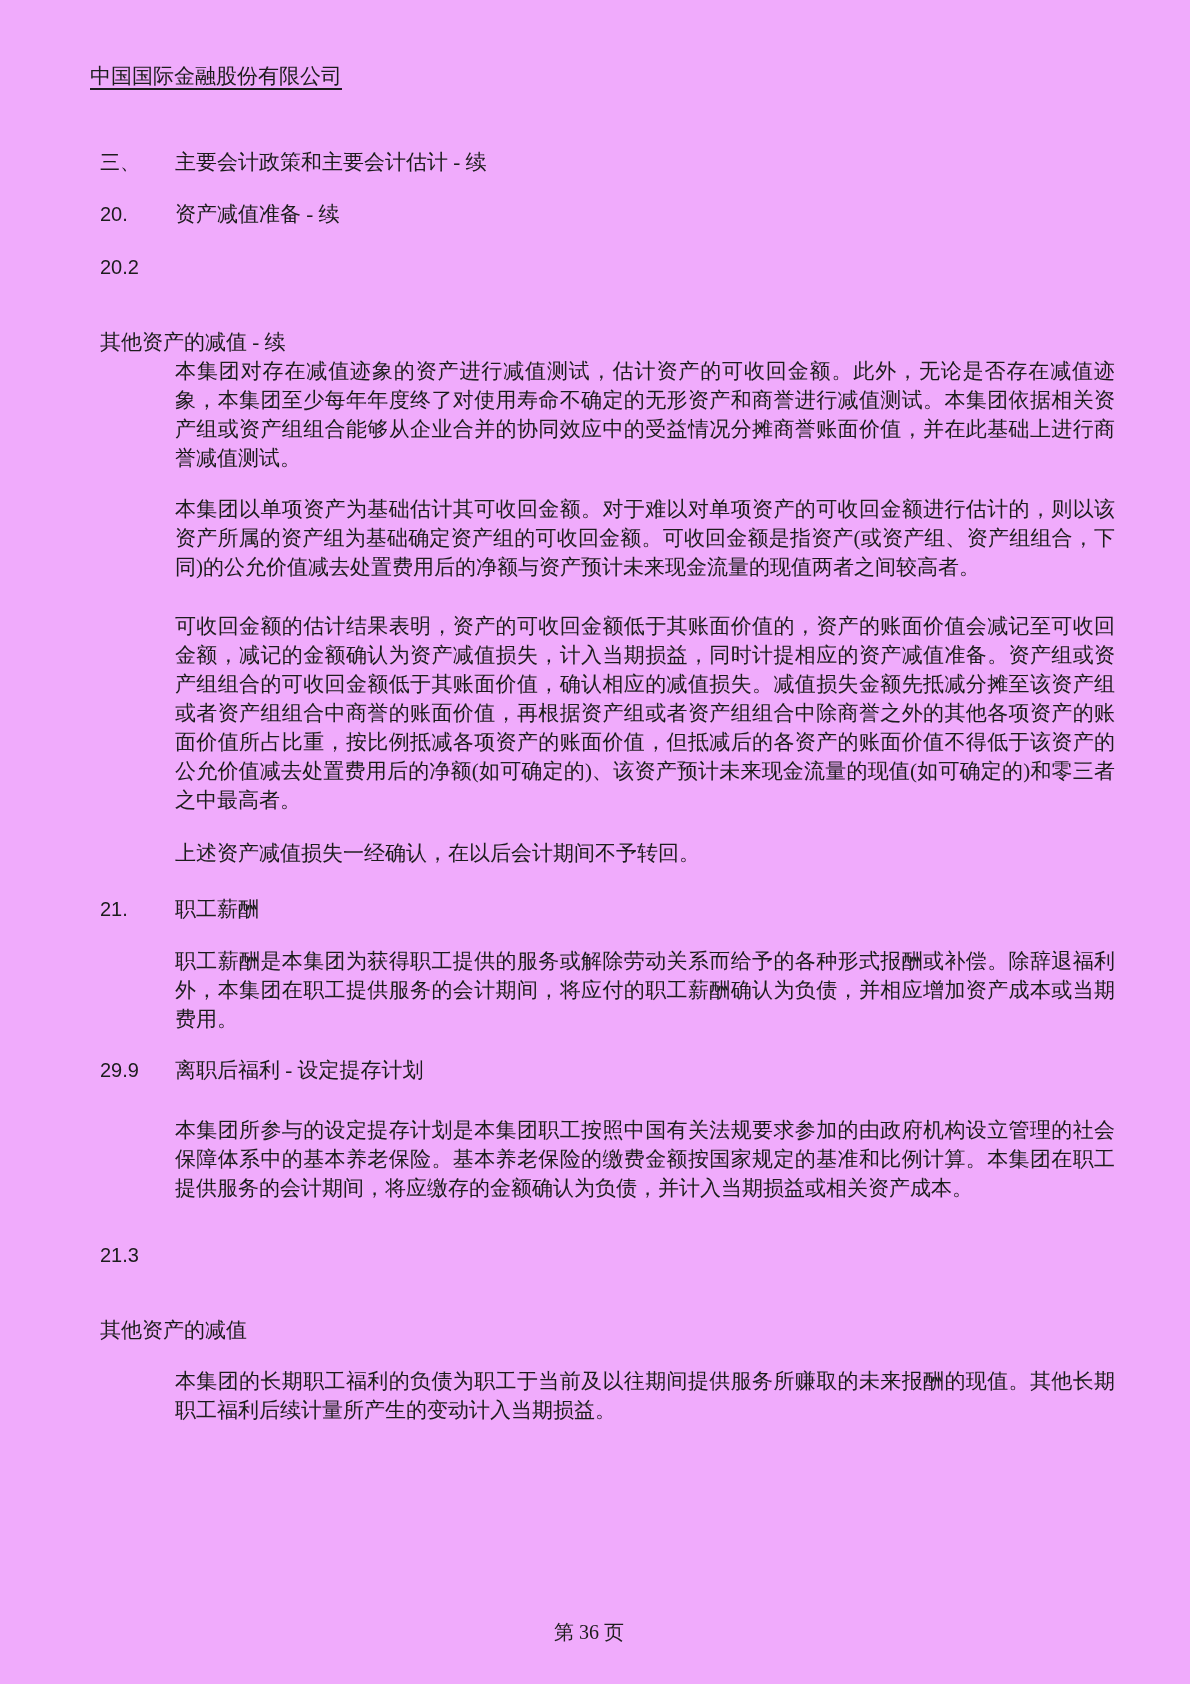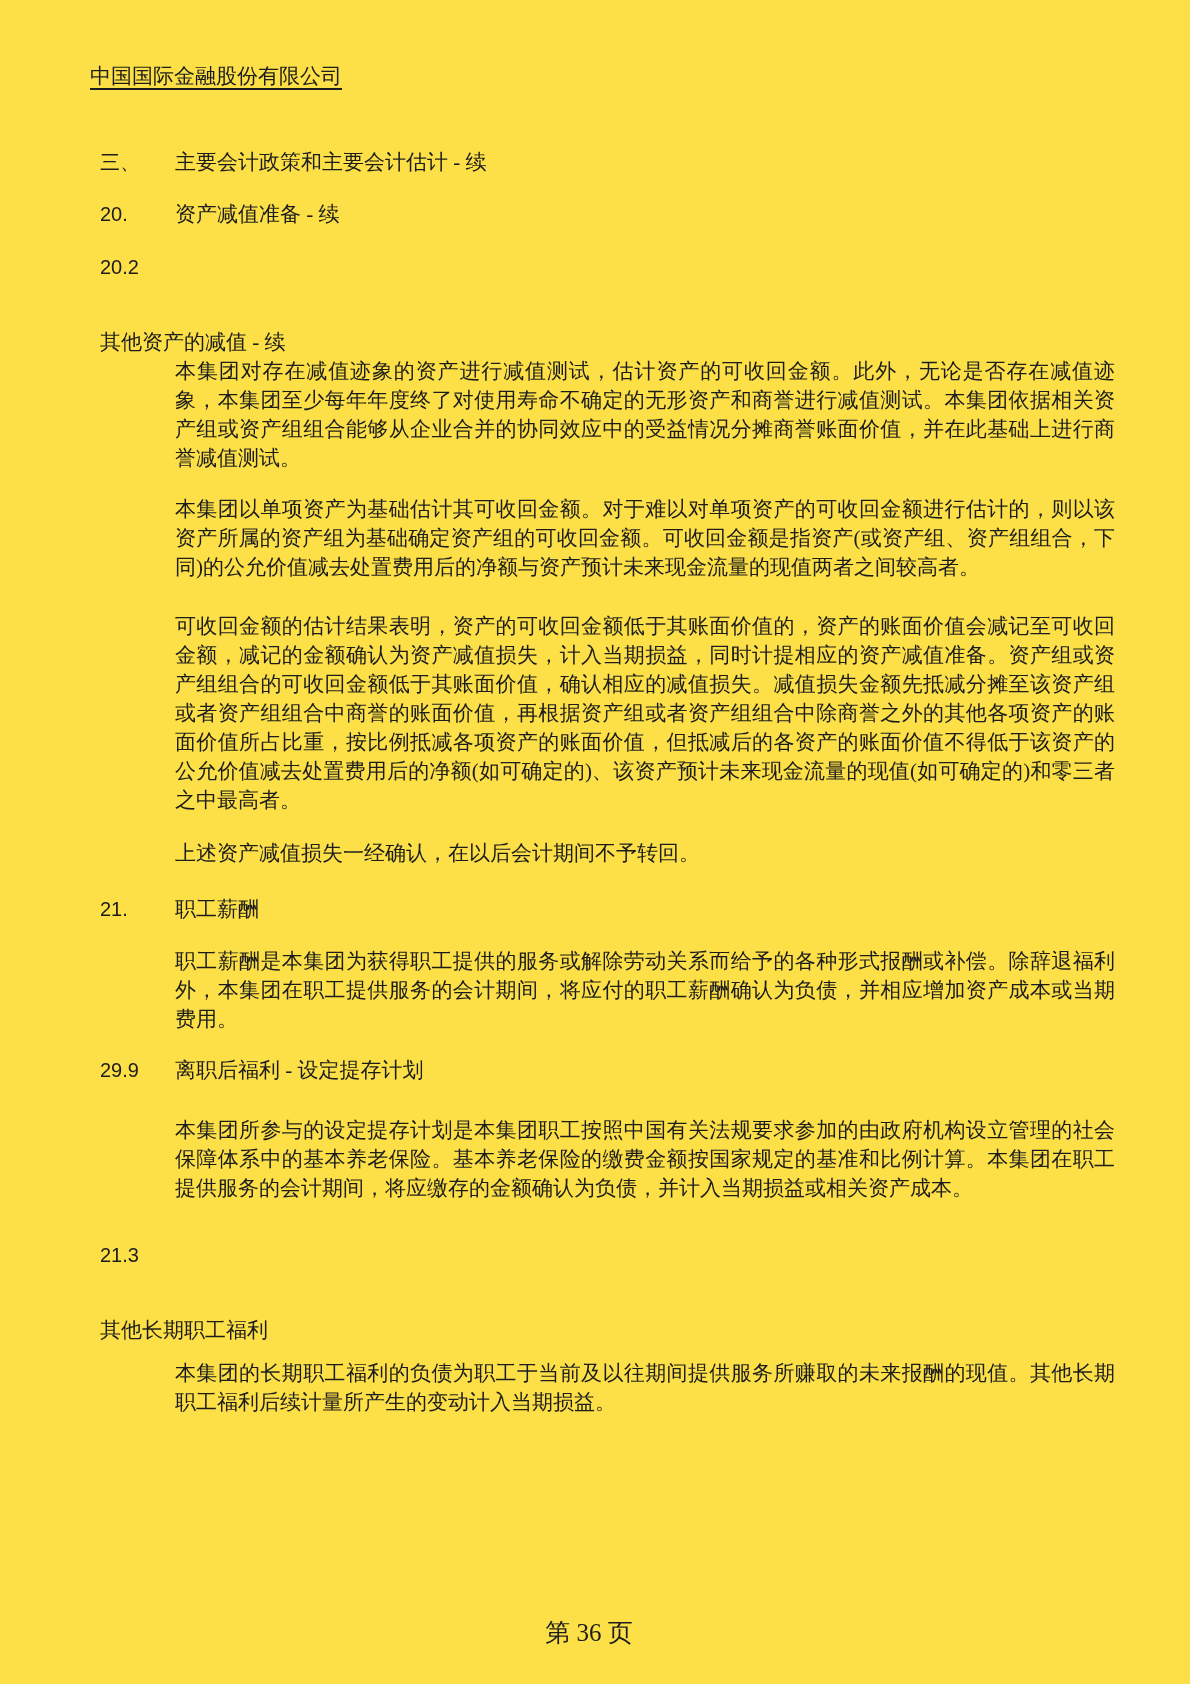--- a/index.html
+++ b/index.html
@@ -5,21 +5,21 @@
   html, body {
     margin: 0;
     padding: 0;
     background: #e8e8e8;
   }
   .page {
     position: relative;
     width: 1190px;
     height: 1684px;
     margin: 0 auto;
-    background: #fde047;
+    background: #f0abfc;
     color: #1c1c1c;
     font-family: "Liberation Serif", "DejaVu Serif", serif;
     font-size: 21px;
     line-height: 29px;
     padding: 62px 75px 4px 100px;
     box-sizing: border-box;
     overflow: hidden;
   }
   .company {
     display: inline-block;
@@ -44,38 +44,38 @@
   .para {
     text-align: justify;
     text-justify: inter-ideograph;
   }
   .footer {
     position: absolute;
     top: 1618px;
     left: 0;
     right: 12px;
     text-align: center;
-    font-size: 25px;
+    font-size: 20px;
   }
   
   .mt-s0  { margin-top: 57px; }
   .mt-s1  { margin-top: 23px; }
   .mt-s2  { margin-top: 24px; flex-direction: column; }
   .mt-p1  { }
   .mt-p2  { margin-top: 22px; }
   .mt-p3  { margin-top: 30px; }
   .mt-p4  { margin-top: 24px; }
   .mt-s3  { margin-top: 27px; }
   .mt-p5  { margin-top: 23px; }
   .mt-s4  { margin-top: 21px; }
   .mt-p6  { margin-top: 26px; }
   .mt-s5  { margin-top: 22px; }
   .mt-p7  { margin-top: 31px; }
   .mt-s6  { margin-top: 38px; flex-direction: column; }
-  .mt-p8  { margin-top: 14px; }
+  .mt-p8  { margin-top: 22px; }
 </style>
 </head>
 <body>
 
 <div class="page">
 
   <div>
     <span class="company">中国国际金融股份有限公司</span>
   </div>
 
@@ -131,21 +131,21 @@
     <div class="content">离职后福利 - 设定提存计划</div>
   </div>
 
   <div class="row mt-p7">
     <div class="label"></div>
     <div class="content para">本集团所参与的设定提存计划是本集团职工按照中国有关法规要求参加的由政府机构设立管理的社会保障体系中的基本养老保险。基本养老保险的缴费金额按国家规定的基准和比例计算。本集团在职工提供服务的会计期间，将应缴存的金额确认为负债，并计入当期损益或相关资产成本。</div>
   </div>
 
   <div class="row mt-s6">
     <div class="label">21.3</div>
-    <div class="content">其他长期职工福利</div>
+    <div class="content">其他资产的减值</div>
   </div>
 
   <div class="row mt-p8">
     <div class="label"></div>
     <div class="content para">本集团的长期职工福利的负债为职工于当前及以往期间提供服务所赚取的未来报酬的现值。其他长期职工福利后续计量所产生的变动计入当期损益。</div>
   </div>
 
   <div class="footer">
     <span>第 36 页</span>
   </div>

